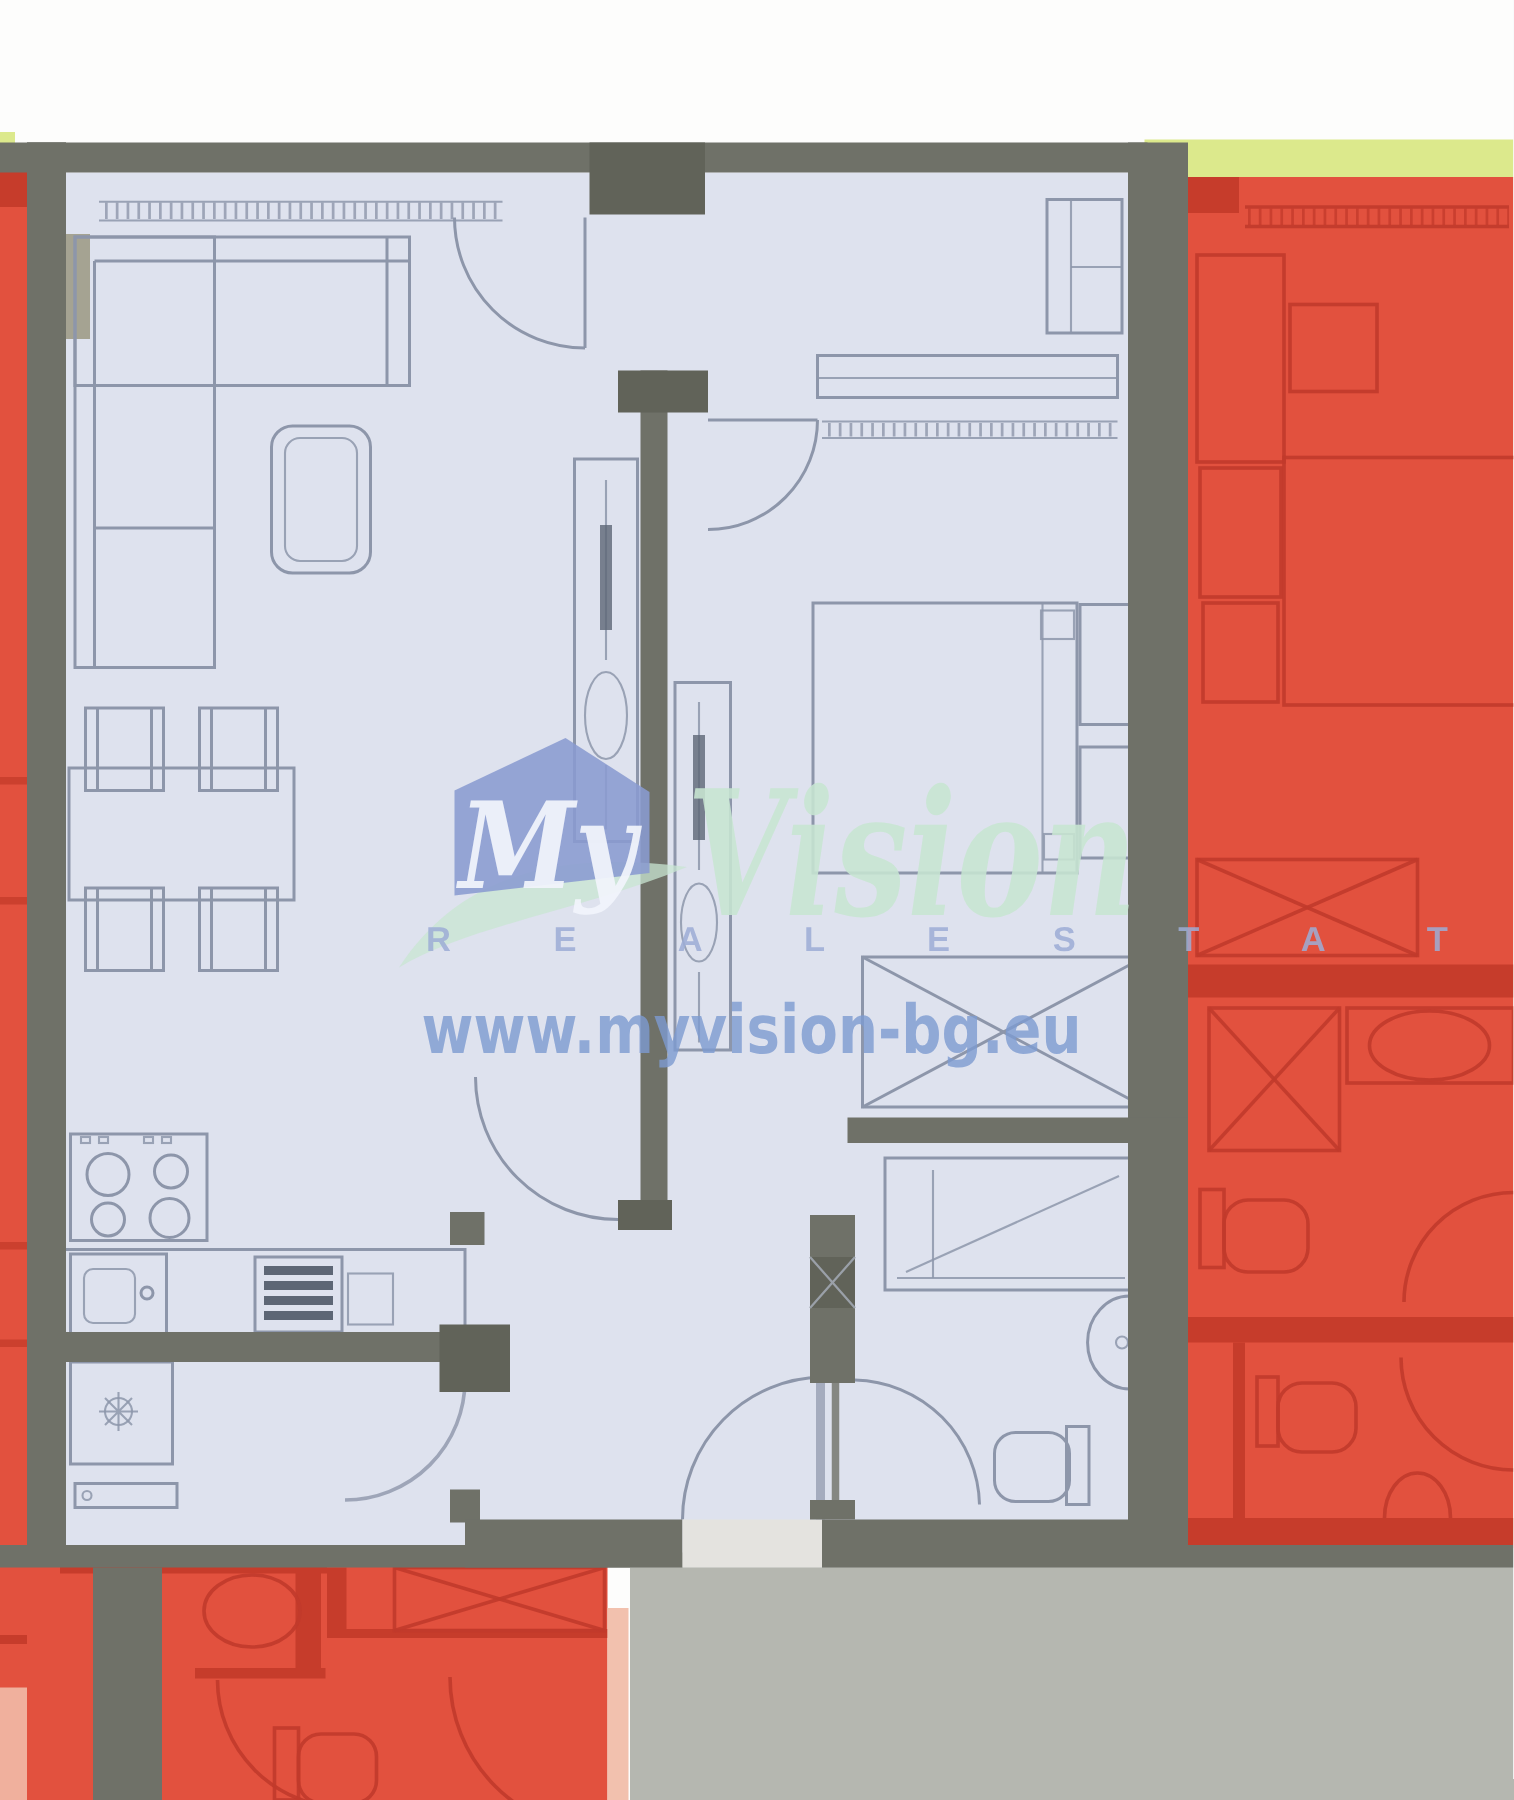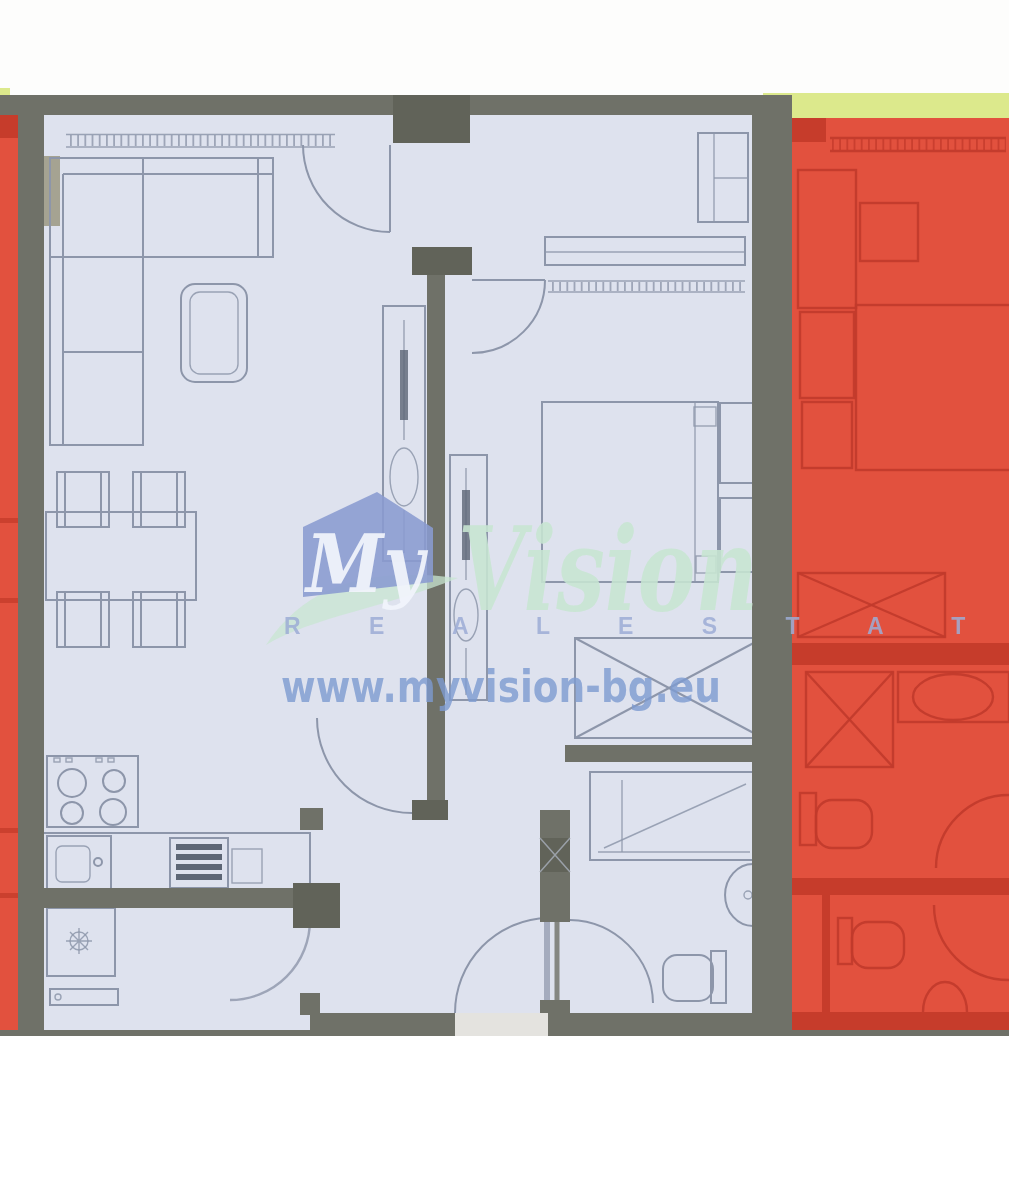--- a/index.html
+++ b/index.html
@@ -1,16 +1,16 @@
 <!DOCTYPE html>
 <html style="--background: #fdfdfc; --wall: #6f7168; --wall-dark: #616359; --featured-unit-fill: #dee2ee; --furniture-line: #8d96aa; --appliance-dark: #5d6675; --accent-tan: #a5a392; --adjacent-unit-fill: #e2513e; --adjacent-unit-line: #c13a2b; --adjacent-unit-wall: #c63c2b; --balcony-strip: #dce98c; --ground: #b5b7b0; --pink-strip: #f2c1ae; --entry-gap: #e4e3df; --watermark-house: #8a9bd0; --watermark-green: #c8e6d2; --watermark-white: #f2f5fc; --watermark-tagline: #9dadd6; --watermark-url: #7d9bd1;"><head>
 <meta charset="utf-8">
 <style>
   html,body{margin:0;padding:0;background:#fff;}
-  #stage{position:relative;width:1009px;height:1036px;background:var(--background);overflow:hidden;}
+  #stage{position:relative;width:1009px;height:1200px;background:var(--background);overflow:hidden;}
   svg{display:block}
   .wall{fill:var(--wall)}
   .wall2{fill:var(--wall-dark)}
   .blue{fill:var(--featured-unit-fill)}
   .bl{stroke:var(--furniture-line);fill:none;stroke-width:2}
   .blthin{stroke:var(--furniture-line);fill:none;stroke-width:1.4;opacity:.85}
   .tick-b{stroke:var(--furniture-line);fill:none;stroke-width:11;stroke-dasharray:1.8 5.4;opacity:.8}
   .tick-r{stroke:var(--adjacent-unit-line);fill:none;stroke-width:11;stroke-dasharray:1.8 5.4;opacity:.75}
   .stripe{fill:var(--appliance-dark)}
   .red{fill:var(--adjacent-unit-fill)}

